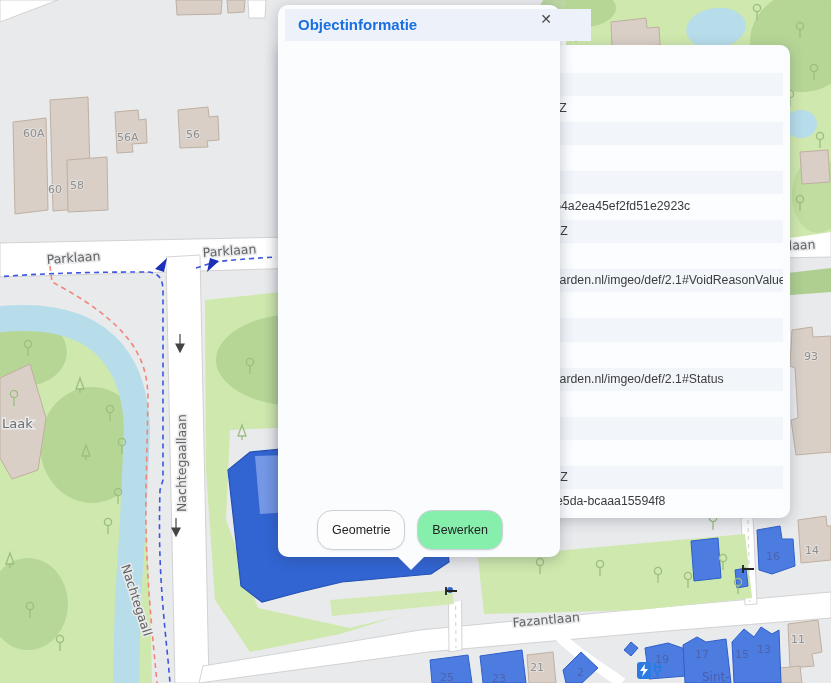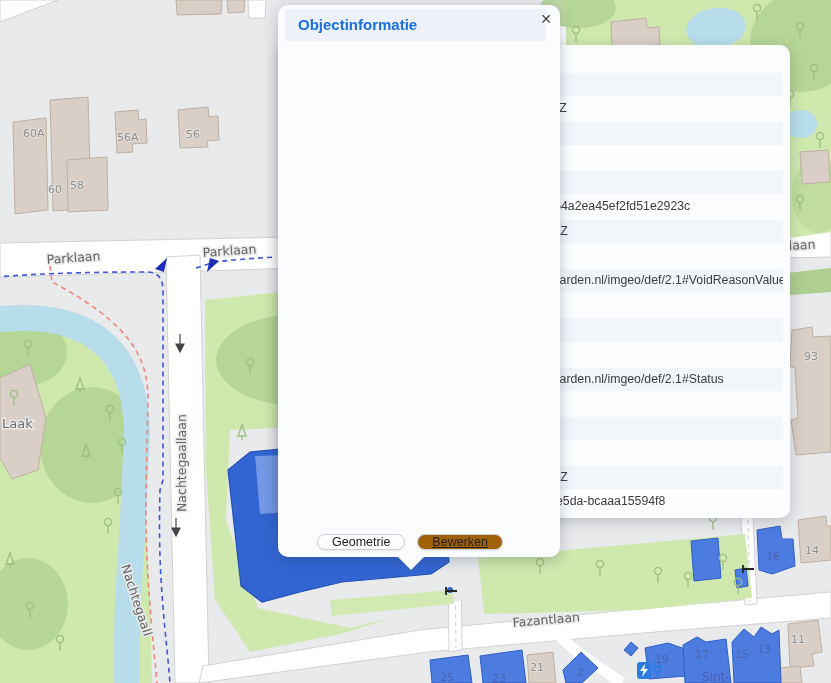--- a/index.html
+++ b/index.html
@@ -13,33 +13,33 @@
   .bldg-name{fill:#6f6f6f;font-size:13px;paint-order:stroke;stroke:#e9eaec;stroke-width:3px;}
   .sint{fill:#4a5db0;font-size:12px;stroke:none;}
 
   
   .panelA{position:absolute;left:278px;top:5px;width:282px;height:552px;background:#fbfcfe;
           border-radius:10px;box-shadow:0 3px 14px rgba(40,50,70,.28);}
   .panelB{position:absolute;left:278px;top:45px;width:512px;height:473px;background:#fbfcfe;
           border-radius:0 10px 10px 10px;box-shadow:0 3px 14px rgba(40,50,70,.25);}
   .tail{position:absolute;left:118px;bottom:-13px;width:0;height:0;
         border-left:15px solid transparent;border-right:15px solid transparent;border-top:15px solid #fbfcfe;}
-  .hdr{position:absolute;left:7px;top:4px;width:261px;height:32px;background:#edf2fa;border-radius:0;}
+  .hdr{position:absolute;left:7px;top:4px;width:306px;height:32px;background:#edf2fa;border-radius:0;}
   .hdr-title{color:#1a6fe0;font-weight:bold;font-size:15px;line-height:32px;padding-left:13px;}
   .closex{position:absolute;right:6px;top:5px;font-size:14px;color:#4a4a4a;cursor:pointer;padding:2px;line-height:1;}
   .tbl{position:absolute;left:7px;top:3px;width:498px;border-radius:7px;overflow:hidden;}
   .trow{display:flex;height:23.2px;margin-bottom:1.4px;}
   .tlab{width:136px;padding-left:12px;background:#dbe7f8;color:#2d62d4;font-weight:bold;
         font-size:12.5px;line-height:23.2px;flex:none;white-space:nowrap;}
   .tval{flex:1;padding-left:9px;background:#fbfdff;color:#3c3c3c;font-size:12.3px;line-height:23.2px;white-space:nowrap;}
   .trow:nth-child(even) .tval{background:#f2f6fb;}
   .btns{position:absolute;left:39px;bottom:7px;display:flex;gap:12px;}
   .pill{font-family:"Liberation Sans",sans-serif;font-size:12.5px;color:#222;background:#fdfdfe;
-        border:1px solid #ccd1d9;border-radius:15px;padding:0 14px;box-shadow:0 1px 2px rgba(0,0,0,.08);cursor:pointer;}
-  .pill.mid{background:#a16207;text-decoration:underline;}
+        border:1px solid #ccd1d9;border-radius:15px;padding:12px 14px;box-shadow:0 1px 2px rgba(0,0,0,.08);cursor:pointer;}
+  .pill.mid{background:#86efac;}
 </style>
 </head>
 <body>
 
 <div class="stage">
 
 <svg width="831" height="683" viewBox="0 0 831 683">
   <defs>
     <g id="treeD" stroke="#9cbe81" fill="none" stroke-width="1.3">
       <circle cx="0" cy="-6" r="3.6"></circle>

